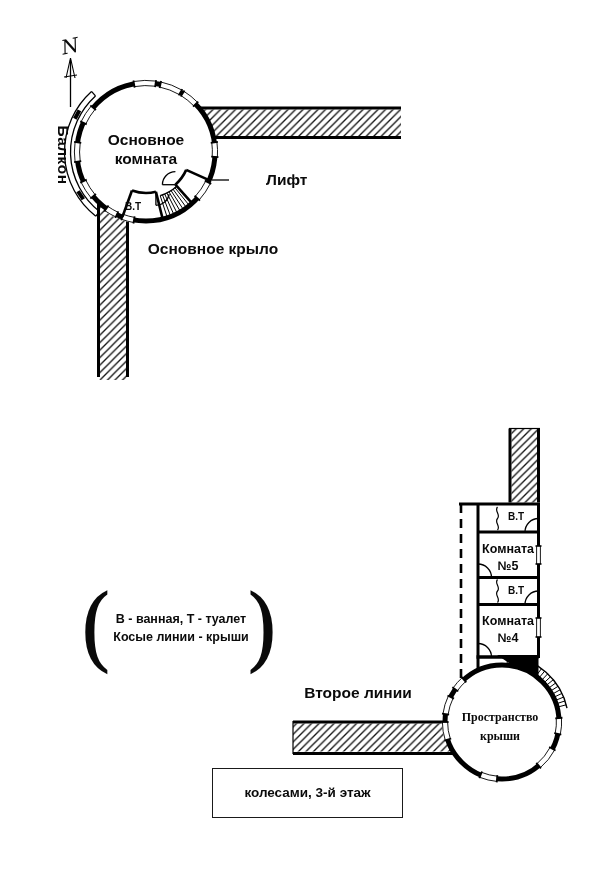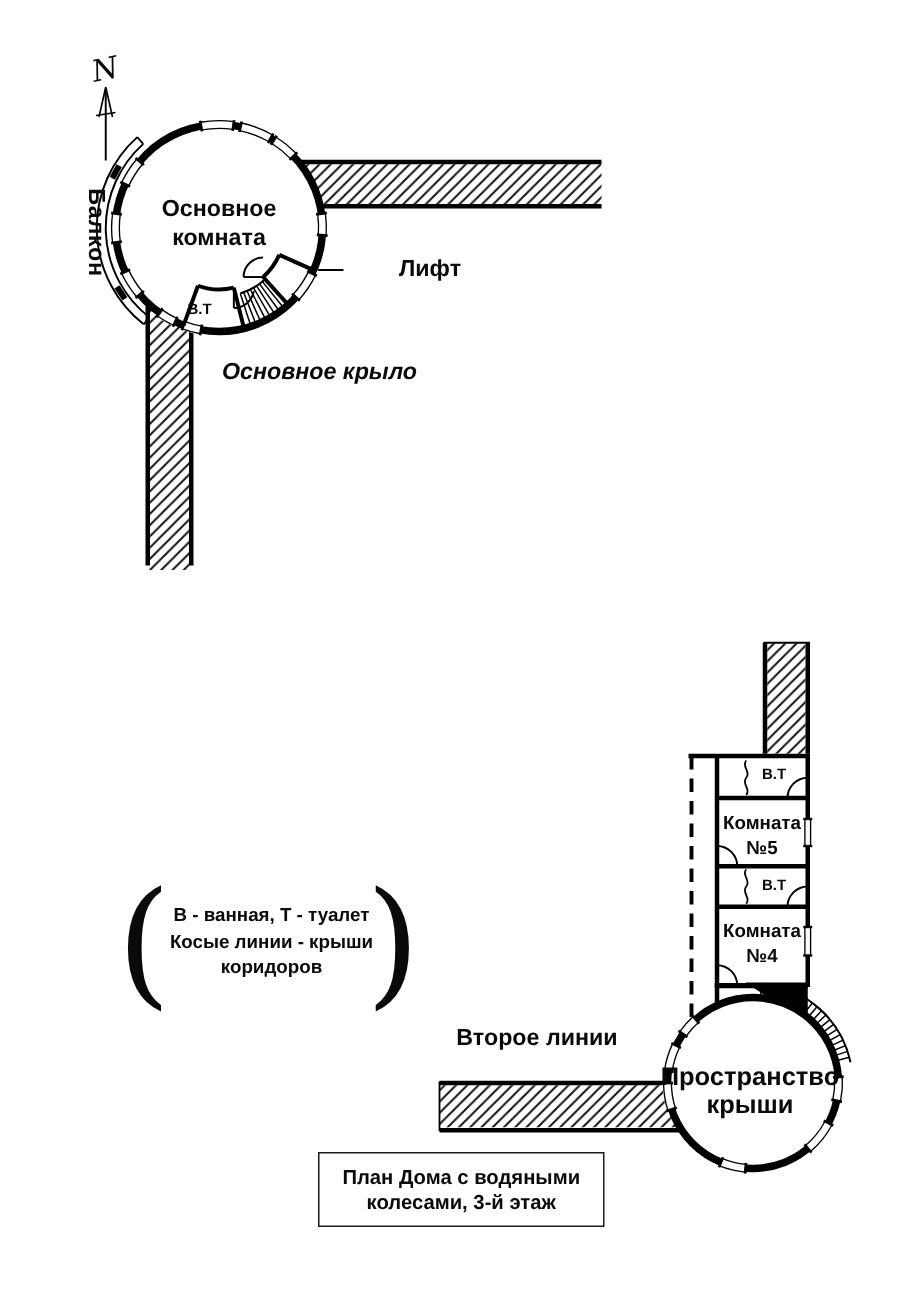--- a/index.html
+++ b/index.html
@@ -6,21 +6,21 @@
   #canvas{position:relative;width:612px;height:876px;background:#fff;overflow:hidden;
           font-family:"Liberation Sans",sans-serif;color:#0a0a0a;}
   svg{position:absolute;left:0;top:0;}
   .lbl{position:absolute;transform:translate(-50%,-50%);font-weight:700;color:#0a0a0a;
        white-space:nowrap;text-align:center;line-height:1.2;}
   .two-line div{white-space:nowrap;}
   .lbl-room{font-size:15.5px;line-height:19px;}
   .lbl-small{font-size:10px;}
   .lbl-wing{font-size:15.5px;}
   .lbl-room2{font-size:12.5px;line-height:16.5px;}
-  .lbl-hall{font-size:17px;line-height:19px;}
+  .lbl-hall{font-size:12px;line-height:19px;font-family:Liberation Serif, serif;}
   .lbl-lift{transform:translate(0,-50%);font-size:15.5px;margin-left:33px;}
   .lbl-balcony{transform:translate(-50%,-50%) rotate(90deg);font-size:15.5px;letter-spacing:.5px;}
   .lbl-north{transform:translate(-50%,-50%) rotate(-12deg);font-family:"DejaVu Serif",serif;
              font-style:italic;font-weight:400;font-size:20px;}
   #title-box{position:absolute;left:212px;top:768px;width:189px;height:48px;border:1.6px solid #1a1a1a;
              background:#fff;display:flex;flex-direction:column;justify-content:center;
              font-size:13.5px;font-weight:700;text-align:center;line-height:17.5px;}
   .paren{position:absolute;font-family:"DejaVu Serif",serif;font-size:92px;font-weight:400;
          line-height:92px;transform:translate(-50%,-50%);color:#0a0a0a;}
   #legend-text{position:absolute;left:181px;top:628px;transform:translate(-50%,-50%);
@@ -251,21 +251,21 @@
     <div>Основное</div>
     <div>комната</div>
   </div>
 
   <div class="lbl lbl-balcony" style="left:63px;top:155px;">Балкон</div>
 
   <div class="lbl lbl-small" style="left:133px;top:207px;">В.Т</div>
 
   <div class="lbl lbl-lift" style="left:233px;top:180px;">Лифт</div>
 
-  <div class="lbl lbl-wing" style="left:213px;top:249px;font-style:italic;">Основное крыло</div>
+  <div class="lbl lbl-wing" style="left:213px;top:249px;">Основное крыло</div>
 
   <div class="lbl lbl-small" style="left:516px;top:517px;">В.Т</div>
 
   <div class="lbl lbl-room2 two-line" style="left:508px;top:557px;">
     <div>Комната</div>
     <div>№5</div>
   </div>
 
   <div class="lbl lbl-small" style="left:516px;top:591px;">В.Т</div>
 
@@ -279,21 +279,19 @@
     <div>крыши</div>
   </div>
 
   <div class="lbl lbl-wing" style="left:358px;top:693px;">Второе линии</div>
 
   <span class="paren" style="left:96px;top:629px;">(</span>
   <span class="paren" style="left:262px;top:629px;">)</span>
   <div id="legend-text">
     <div>В - ванная, Т - туалет</div>
     <div>Косые линии - крыши</div>
-    <div>коридоров</div>
   </div>
 
   <div id="title-box">
-    <div>План Дома с водяными</div>
     <div>колесами, 3-й этаж</div>
   </div>
 
 </div>
 
 </body></html>

